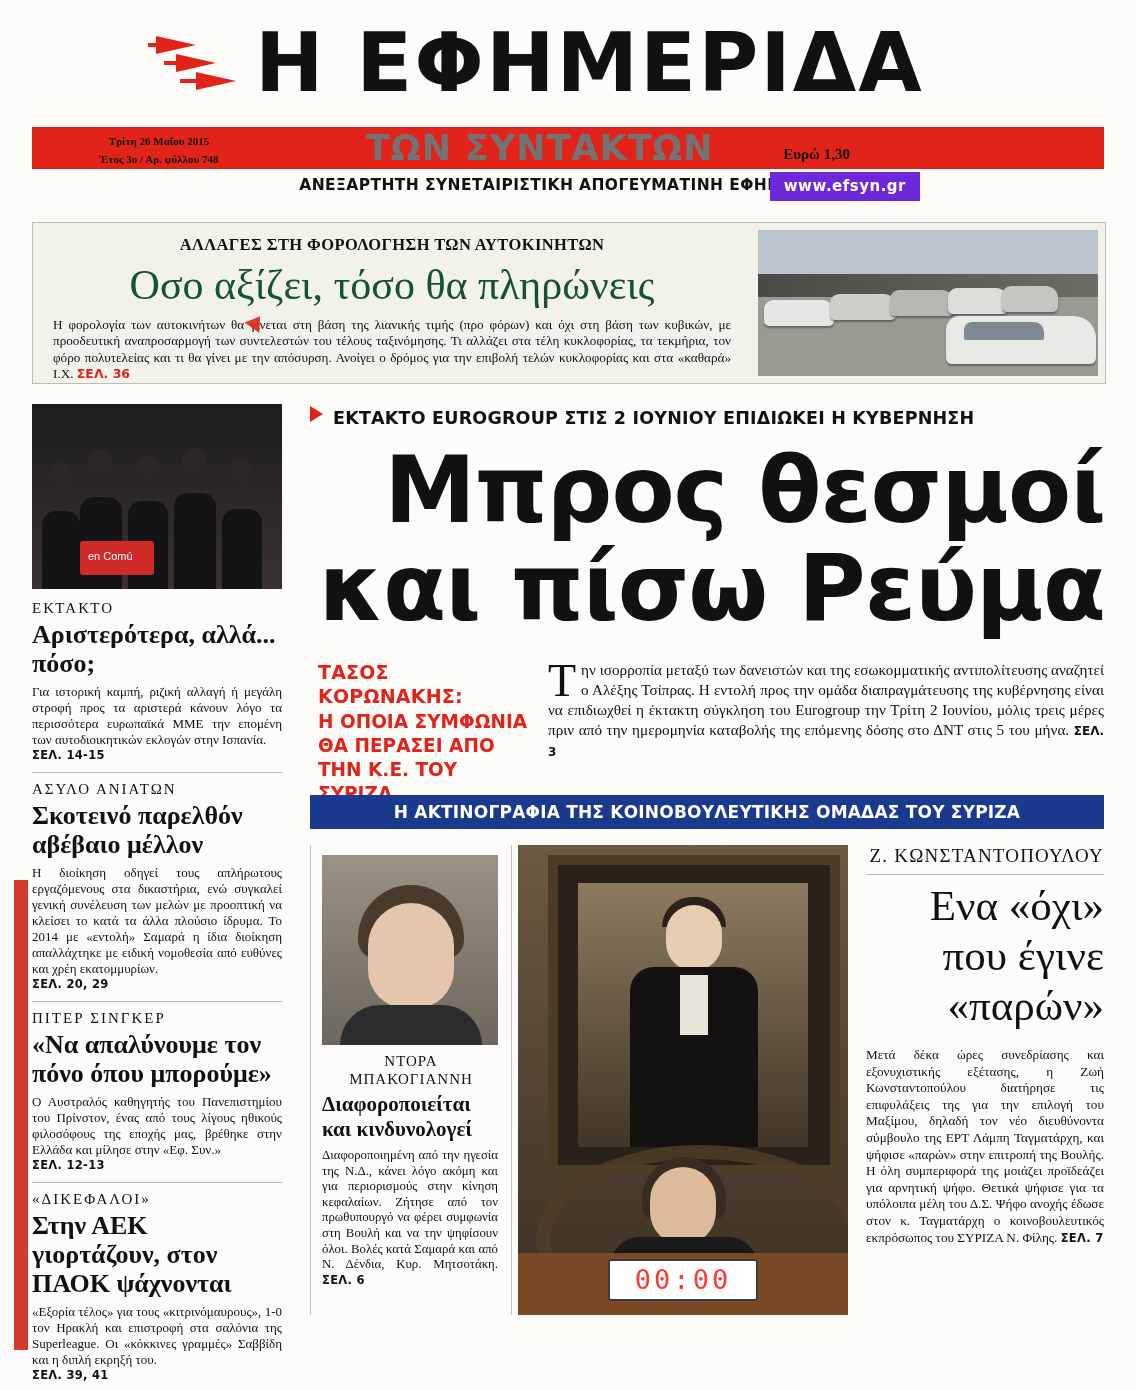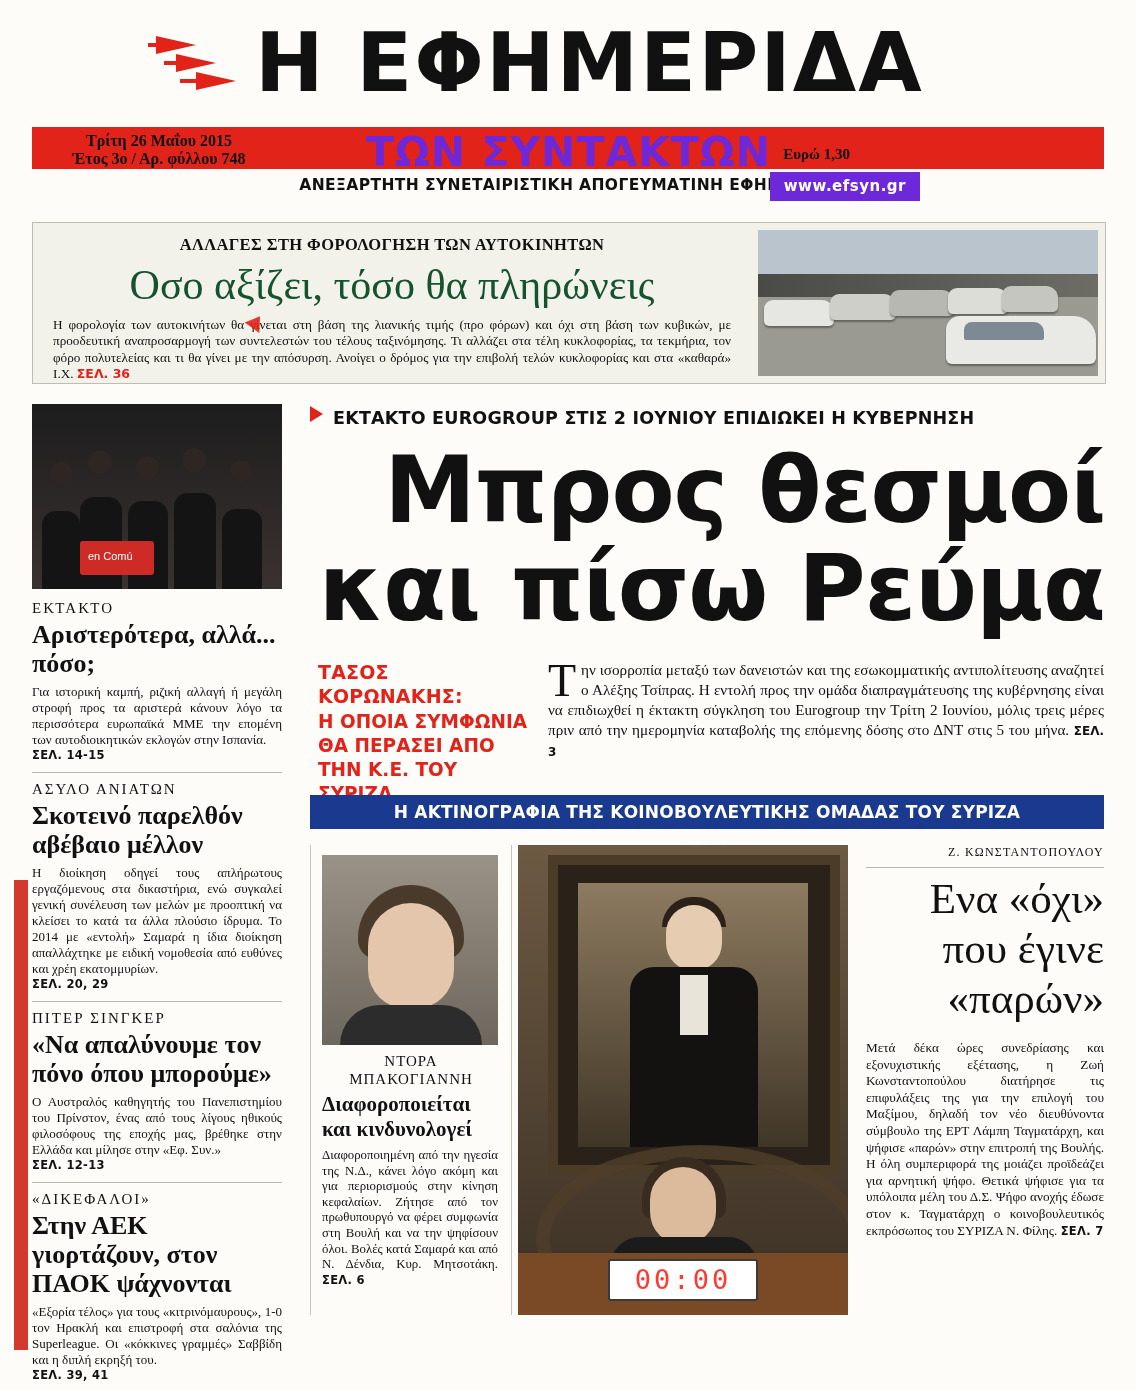--- a/index.html
+++ b/index.html
@@ -27,25 +27,25 @@
   .title-main{
     position:absolute;left:255px;top:20px;
     font-family:"DejaVu Sans", sans-serif;
     font-weight:bold;font-size:82px;letter-spacing:2px;
     color:#111;line-height:86px;
   }
   .redband{position:absolute;left:32px;top:127px;width:1072px;height:42px;background:#e2231a;}
   .title-sub{
     position:absolute;left:366px;top:128px;
     font-family:"DejaVu Sans", sans-serif;
-    font-weight:bold;font-size:41px;color:#6d28d9;letter-spacing:1px;
+    font-weight:bold;font-size:35px;color:#737373;letter-spacing:1px;
   }
   .issue-info{
     position:absolute;left:44px;top:132px;width:230px;
-    font-family:"Liberation Serif", serif;font-size:16px;color:#111;line-height:18px;text-align:center;font-weight:bold;
+    font-family:"Liberation Serif", serif;font-size:11px;color:#111;line-height:18px;text-align:center;font-weight:bold;
   }
   .price{
     position:absolute;right:110px;top:146px;
     font-family:"Liberation Serif", serif;font-size:15px;color:#111;font-weight:bold;
   }
   .tagline{
     position:absolute;left:0;top:176px;width:1136px;text-align:center;
     font-family:"DejaVu Sans", sans-serif;font-weight:bold;font-size:15.5px;letter-spacing:0.4px;color:#111;
   }
   .site{
@@ -148,21 +148,21 @@
   .bc-photo .woman-head{position:absolute;left:132px;top:322px;width:66px;height:78px;border-radius:33px;background:#dcbb9c;}
   .bc-photo .woman-hair{position:absolute;left:124px;top:312px;width:84px;height:62px;border-radius:42px 42px 10px 10px;background:#3a2b20;}
   .bc-photo .woman-body{position:absolute;left:92px;top:392px;width:148px;height:60px;background:#1b1b1b;border-radius:30px 30px 0 0;}
   .bc-photo .desk{position:absolute;left:0;bottom:0;width:330px;height:62px;background:#7a4a27;}
   .bc-photo .timer{position:absolute;left:90px;bottom:14px;width:146px;height:38px;background:#ffffff;border-radius:3px;border:2px solid #3a3a3a;}
   .bc-photo .timer span{display:block;text-align:center;line-height:38px;color:#ff3b30;font-family:"DejaVu Sans Mono", monospace;font-size:27px;letter-spacing:3px;}
   .bc-photo .wreath{position:absolute;left:18px;top:300px;width:300px;height:160px;border:14px solid #4e3d29;border-radius:50%;opacity:.85;}
 
   
   .rb{position:absolute;left:866px;top:845px;width:238px;}
-  .rb-kicker{font-family:"Liberation Serif", serif;font-size:12px;letter-spacing:1.2px;color:#111;}
+  .rb-kicker{font-family:"Liberation Serif", serif;font-size:19px;letter-spacing:1.2px;color:#111;}
   .rb-hr{border-top:1px solid #b9b9b1;margin:7px 0 6px 0;}
   .rb-head{font-family:"Liberation Serif", serif;font-size:43px;line-height:50px;text-align:right;color:#111;}
   .rb-body{margin-top:16px;font-family:"Liberation Serif", serif;font-size:13.2px;line-height:16.6px;text-align:justify;color:#111;}
 </style>
 </head>
 <body>
 
 <div class="page">
 
   <div class="masthead">

